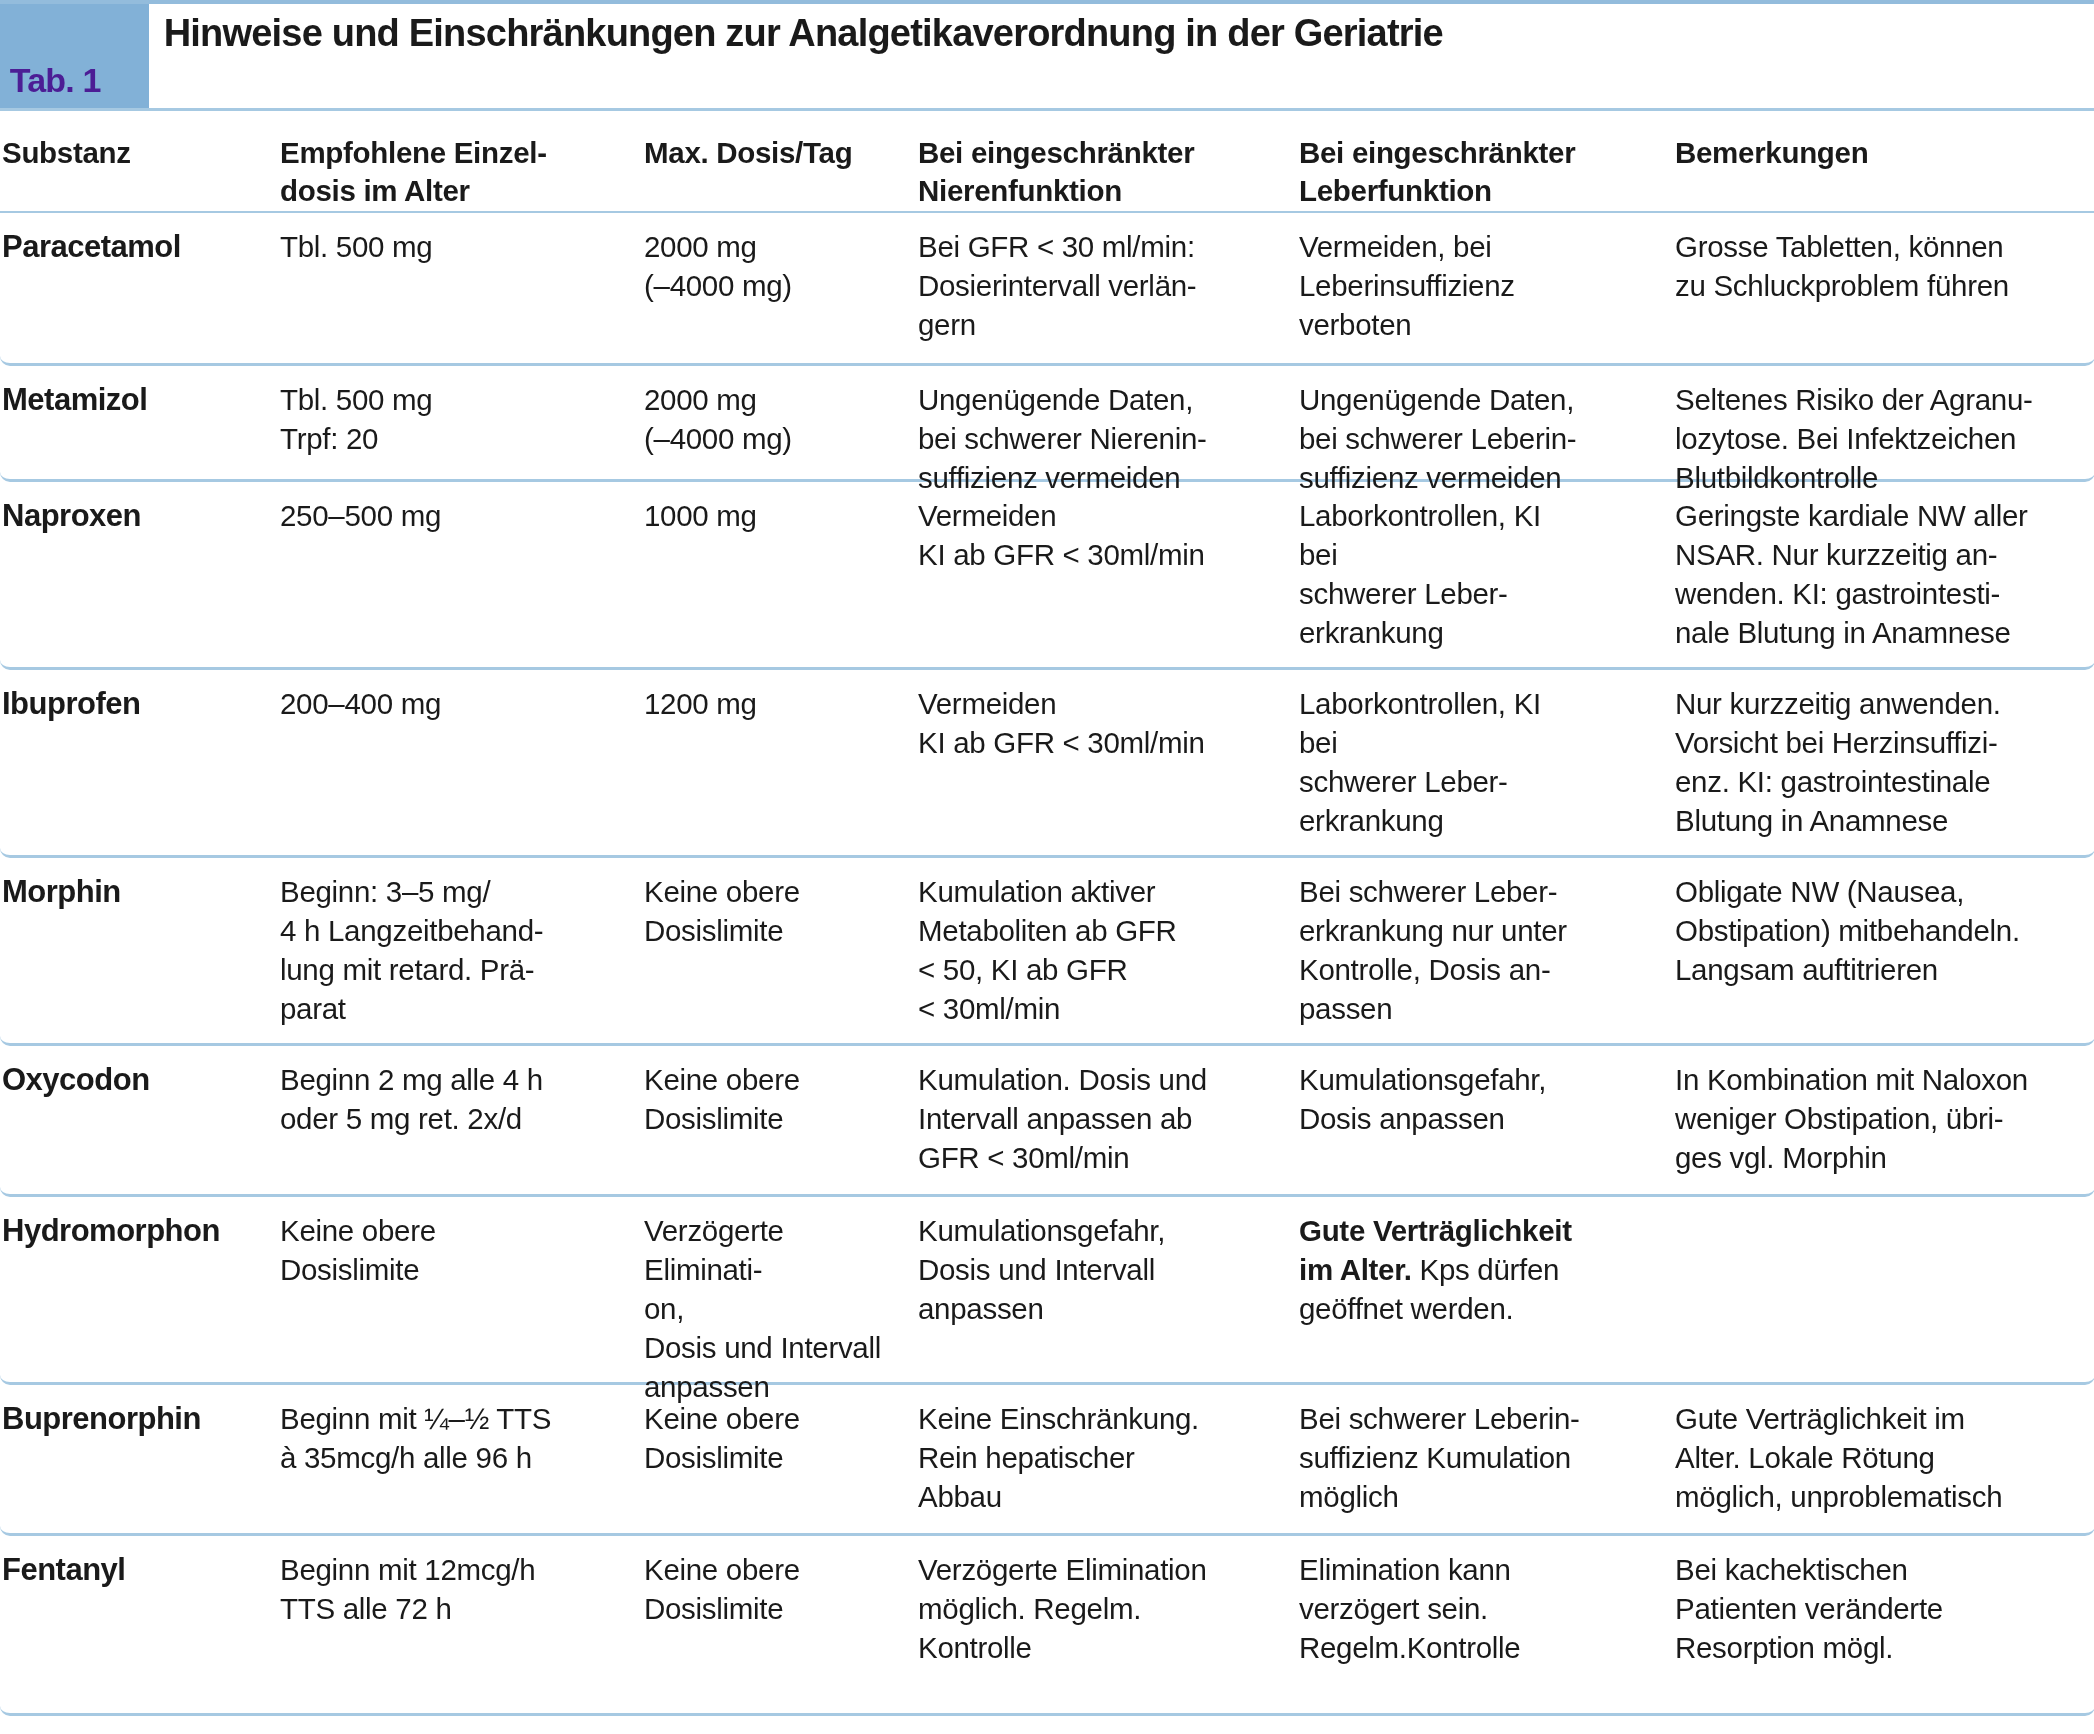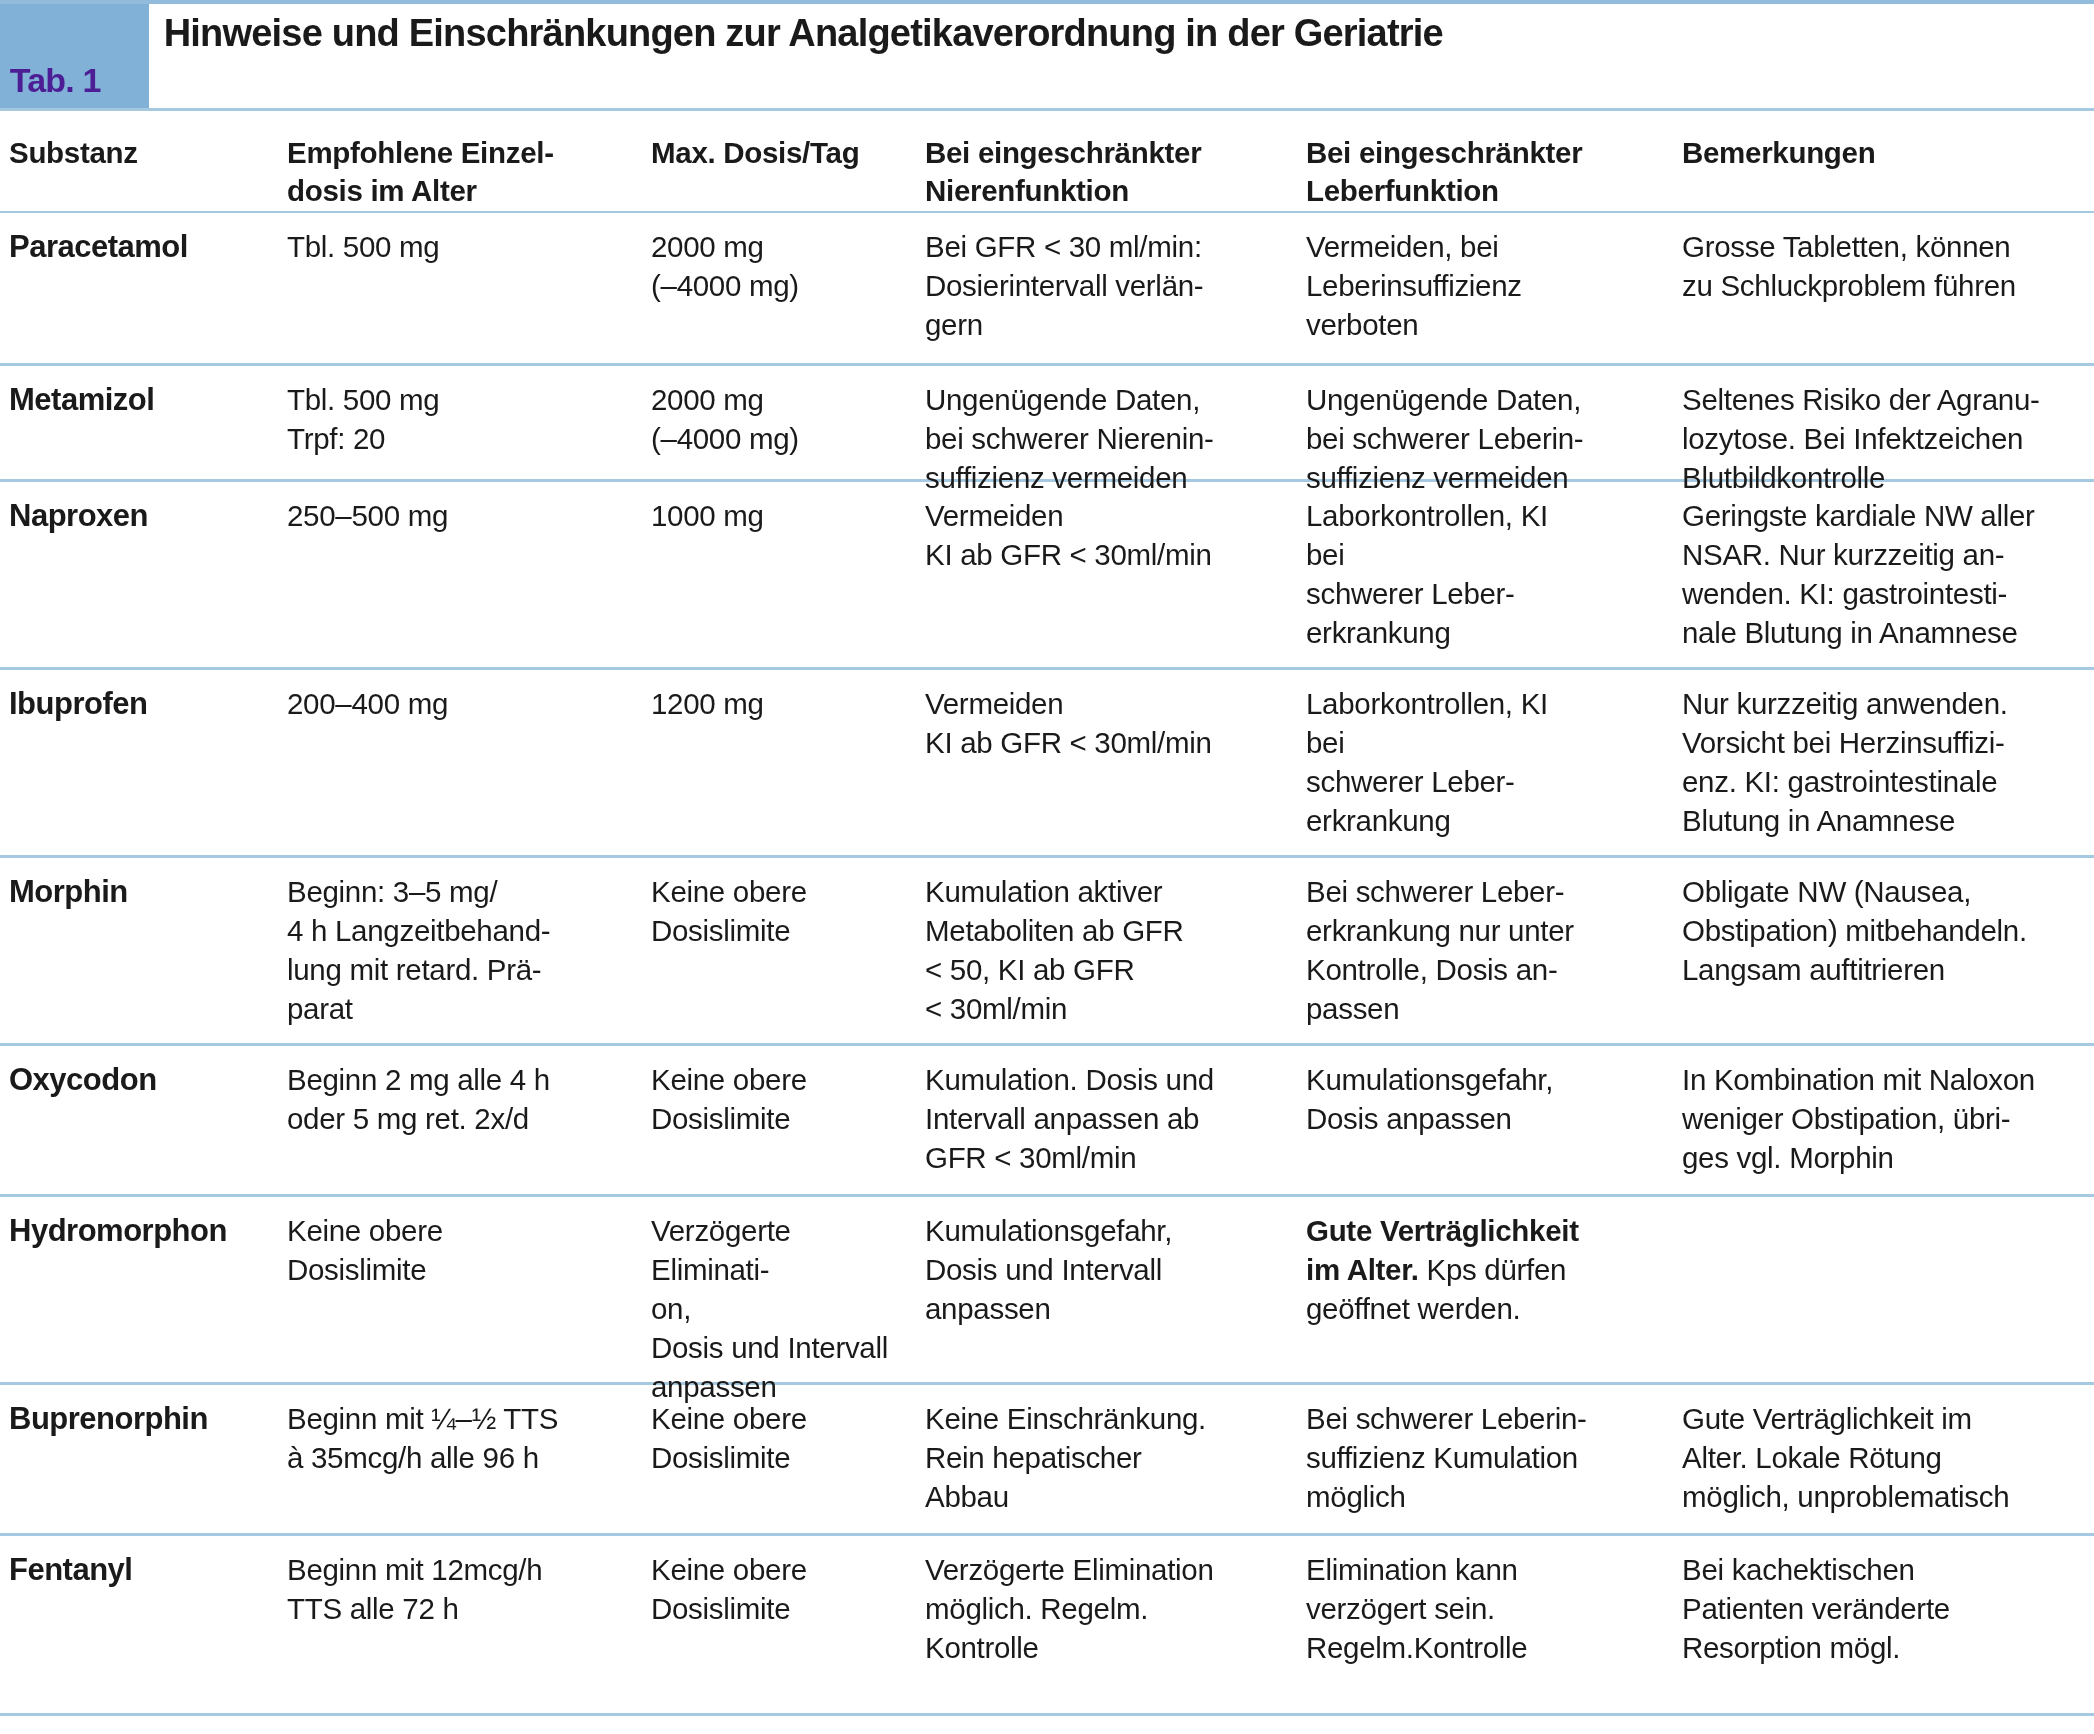--- a/index.html
+++ b/index.html
@@ -30,33 +30,33 @@
   }
   .title{
     padding:8.2px 0 0 14.7px;
     font-size:38px;font-weight:bold;letter-spacing:-0.8px;
     line-height:1.15;
   }
   .band-rule{height:2.5px;background:var(--rule);width:100%;}
   .grid{
     display:grid;
     grid-template-columns:278px 364px 274px 381px 376px 417px;
-    padding-left:9px;
+    padding-left:2px;
   }
   .col-headers{
     height:102px;
     padding-top:23px;
     border-bottom:2.5px solid var(--rule);
     font-weight:bold;font-size:29.5px;line-height:38px;
     letter-spacing:-0.3px;
   }
   .row{
     border-bottom:3.3px solid var(--rule);
     padding-top:14.7px;
-    font-size:29.5px;line-height:39px;letter-spacing:-0.3px;
+    font-size:29.5px;line-height:39px;letter-spacing:-0.3px;border-radius:10px;
   }
   .cell{
     white-space:pre-line;
     padding-right:11.5px;
   }
   .substanz{
     font-weight:bold;font-size:31px;letter-spacing:-0.5px;
   }
   .bold-part{font-weight:bold;}
 </style>

